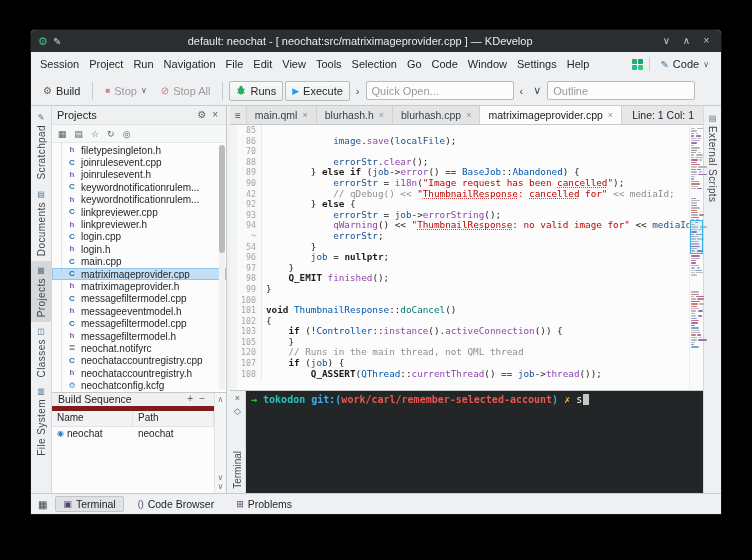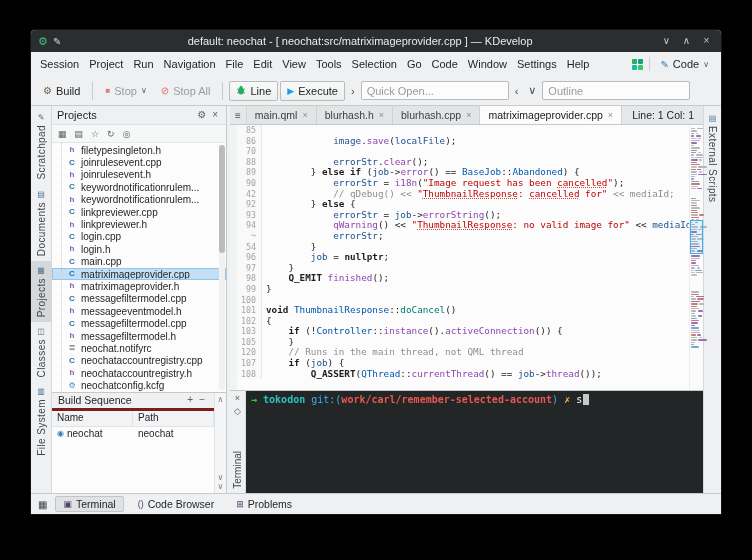--- a/index.html
+++ b/index.html
@@ -63,21 +63,21 @@
   .tree::before{content:"";position:absolute;left:9px;top:0;bottom:0;border-left:1px dotted #c8cacb}
   .tree-item{display:flex;align-items:center;height:12.4px;padding-left:15px;gap:4px;white-space:nowrap;color:#232629}
   .tree-item.selected{background:#c3dff5;outline:1px solid #8fc6ea;outline-offset:-1px}
   .fi{flex:0 0 10px;text-align:center;font-size:8px;font-weight:bold;line-height:10px}
   .fi-cpp{color:#2471a8}.fi-h{color:#7c5fb0}.fi-txt{color:#6f7477;font-weight:normal}.fi-kcfg{color:#4d8fbf;font-weight:normal}
   .tree-scroll{position:absolute;right:1px;top:39px;width:6px;bottom:2px;background:#f0f1f1;border-radius:3px}
   .tree-thumb{position:absolute;top:0;left:0;width:6px;height:108px;background:#b9bcbe;border-radius:3px}
   
   .buildseq{flex:1;display:flex;min-height:0}
   .bs-main{flex:1;display:flex;flex-direction:column;min-width:0}
-  .bs-header{flex:0 0 18px;background:#eff0f1;display:flex;align-items:center;padding:0 6px;font-size:10.5px;color:#232629;border-bottom:3px solid #7f1d1d}
+  .bs-header{flex:0 0 18px;background:#eff0f1;display:flex;align-items:center;padding:0 6px;font-size:10.5px;color:#232629;border-bottom:5px solid #7f1d1d}
   .bs-title{flex:1}
   .bs-cols{display:flex;flex:0 0 16px;background:#f2f3f4;border-bottom:1px solid #e2e3e4;font-size:10px;color:#232629}
   .bs-col{flex:1;padding:1px 5px;border-right:1px solid #e2e3e4}
   .bs-rows{flex:1;background:#fcfcfc}
   .bs-row{display:flex;height:14px;align-items:center;font-size:10px;color:#232629}
   .bs-cell{flex:1;padding:0 5px;display:flex;align-items:center;gap:3px;overflow:hidden}
   .bs-ic{color:#2980b9;font-size:8px}
   .bs-scroll{flex:0 0 12px;border-left:1px solid #e2e3e4;background:#f4f5f6;display:flex;flex-direction:column;align-items:center;padding:2px 0;font-size:8px;color:#75797c}
   .bs-scroll .dn{margin-top:auto}
   
@@ -111,21 +111,21 @@
   .mm-stripe{position:absolute;height:1.4px;border-radius:1px}
   .mm-view{position:absolute;left:0;right:0;border:1px solid #3daee9;background:rgba(61,174,233,.13)}
   
   .terminal{flex:0 0 103px;display:flex;border-top:1px solid #c6c8c9;min-height:0}
   .term-strip{flex:0 0 16px;background:#eff0f1;border-right:1px solid #dadbdc;display:flex;flex-direction:column;align-items:center;padding:1px 0;gap:1px}
   .term-strip .icon-btn{font-size:9px;padding:0}
   .term-vlabel{writing-mode:vertical-rl;transform:rotate(180deg);font-size:10px;color:#41464a;margin-top:auto;margin-bottom:3px}
   .term-body{flex:1;background:#232627;font-family:"DejaVu Sans Mono",monospace;font-size:10px;padding:3px 5px;color:#fcfcfc;overflow:hidden}
   .tc-green{color:#27c93f;font-weight:bold}
   .tc-cyan{color:#29c2ba;font-weight:bold}
-  .tc-blue{color:#3daee9;font-weight:normal}
+  .tc-blue{color:#3daee9;font-weight:bold}
   .tc-red{color:#e8564c;font-weight:bold}
   .tc-yellow{color:#fdbc4b;font-weight:bold}
   .tc-fg{color:#fcfcfc}
   .tcursor{display:inline-block;width:6px;height:11px;background:#c5c8c9;vertical-align:text-bottom;margin-left:1px}
   
   .right-dock{flex:0 0 18px;background:#eff0f1;border-left:1px solid #d6d8d9;display:flex;flex-direction:column;align-items:center;padding-top:4px}
   .dock-tab-r{display:flex;flex-direction:column;align-items:center;gap:3px;padding:4px 0;color:#41464a}
   
   .statusbar{flex:0 0 21px;background:#eff0f1;border-top:1px solid #c8cacb;display:flex;align-items:center;padding:0 5px;gap:6px;font-size:10.5px;color:#232629}
   .sb-corner{color:#3f444a;font-size:10px;padding:0 2px}
@@ -196,21 +196,21 @@
       <span class="ticon stopall">⊘</span>
       <span>Stop All</span>
     </div>
     <div class="tsep"></div>
     <div class="tbtn framed">
       <span class="ticon"><svg width="10" height="10" viewBox="0 0 10 10">
             <ellipse cx="5" cy="6" rx="3" ry="3.4" fill="#27ae60"></ellipse>
             <circle cx="5" cy="2.2" r="1.5" fill="#27ae60"></circle>
             <path d="M1 4l2 1M1 8l2-1M9 4L7 5M9 8L7 7" stroke="#27ae60" stroke-width=".8"></path>
           </svg></span>
-      <span>Line</span>
+      <span>Runs</span>
     </div>
     <div class="tbtn framed">
       <span class="ticon play">▶</span>
       <span>Execute</span>
     </div>
     <span class="chev-btn">›</span>
     <input class="tinput" placeholder="Quick Open..." style="">
     <span class="chev-btn">‹</span>
     <span class="chev-btn">∨</span>
     <input class="tinput" placeholder="Outline" style="">

